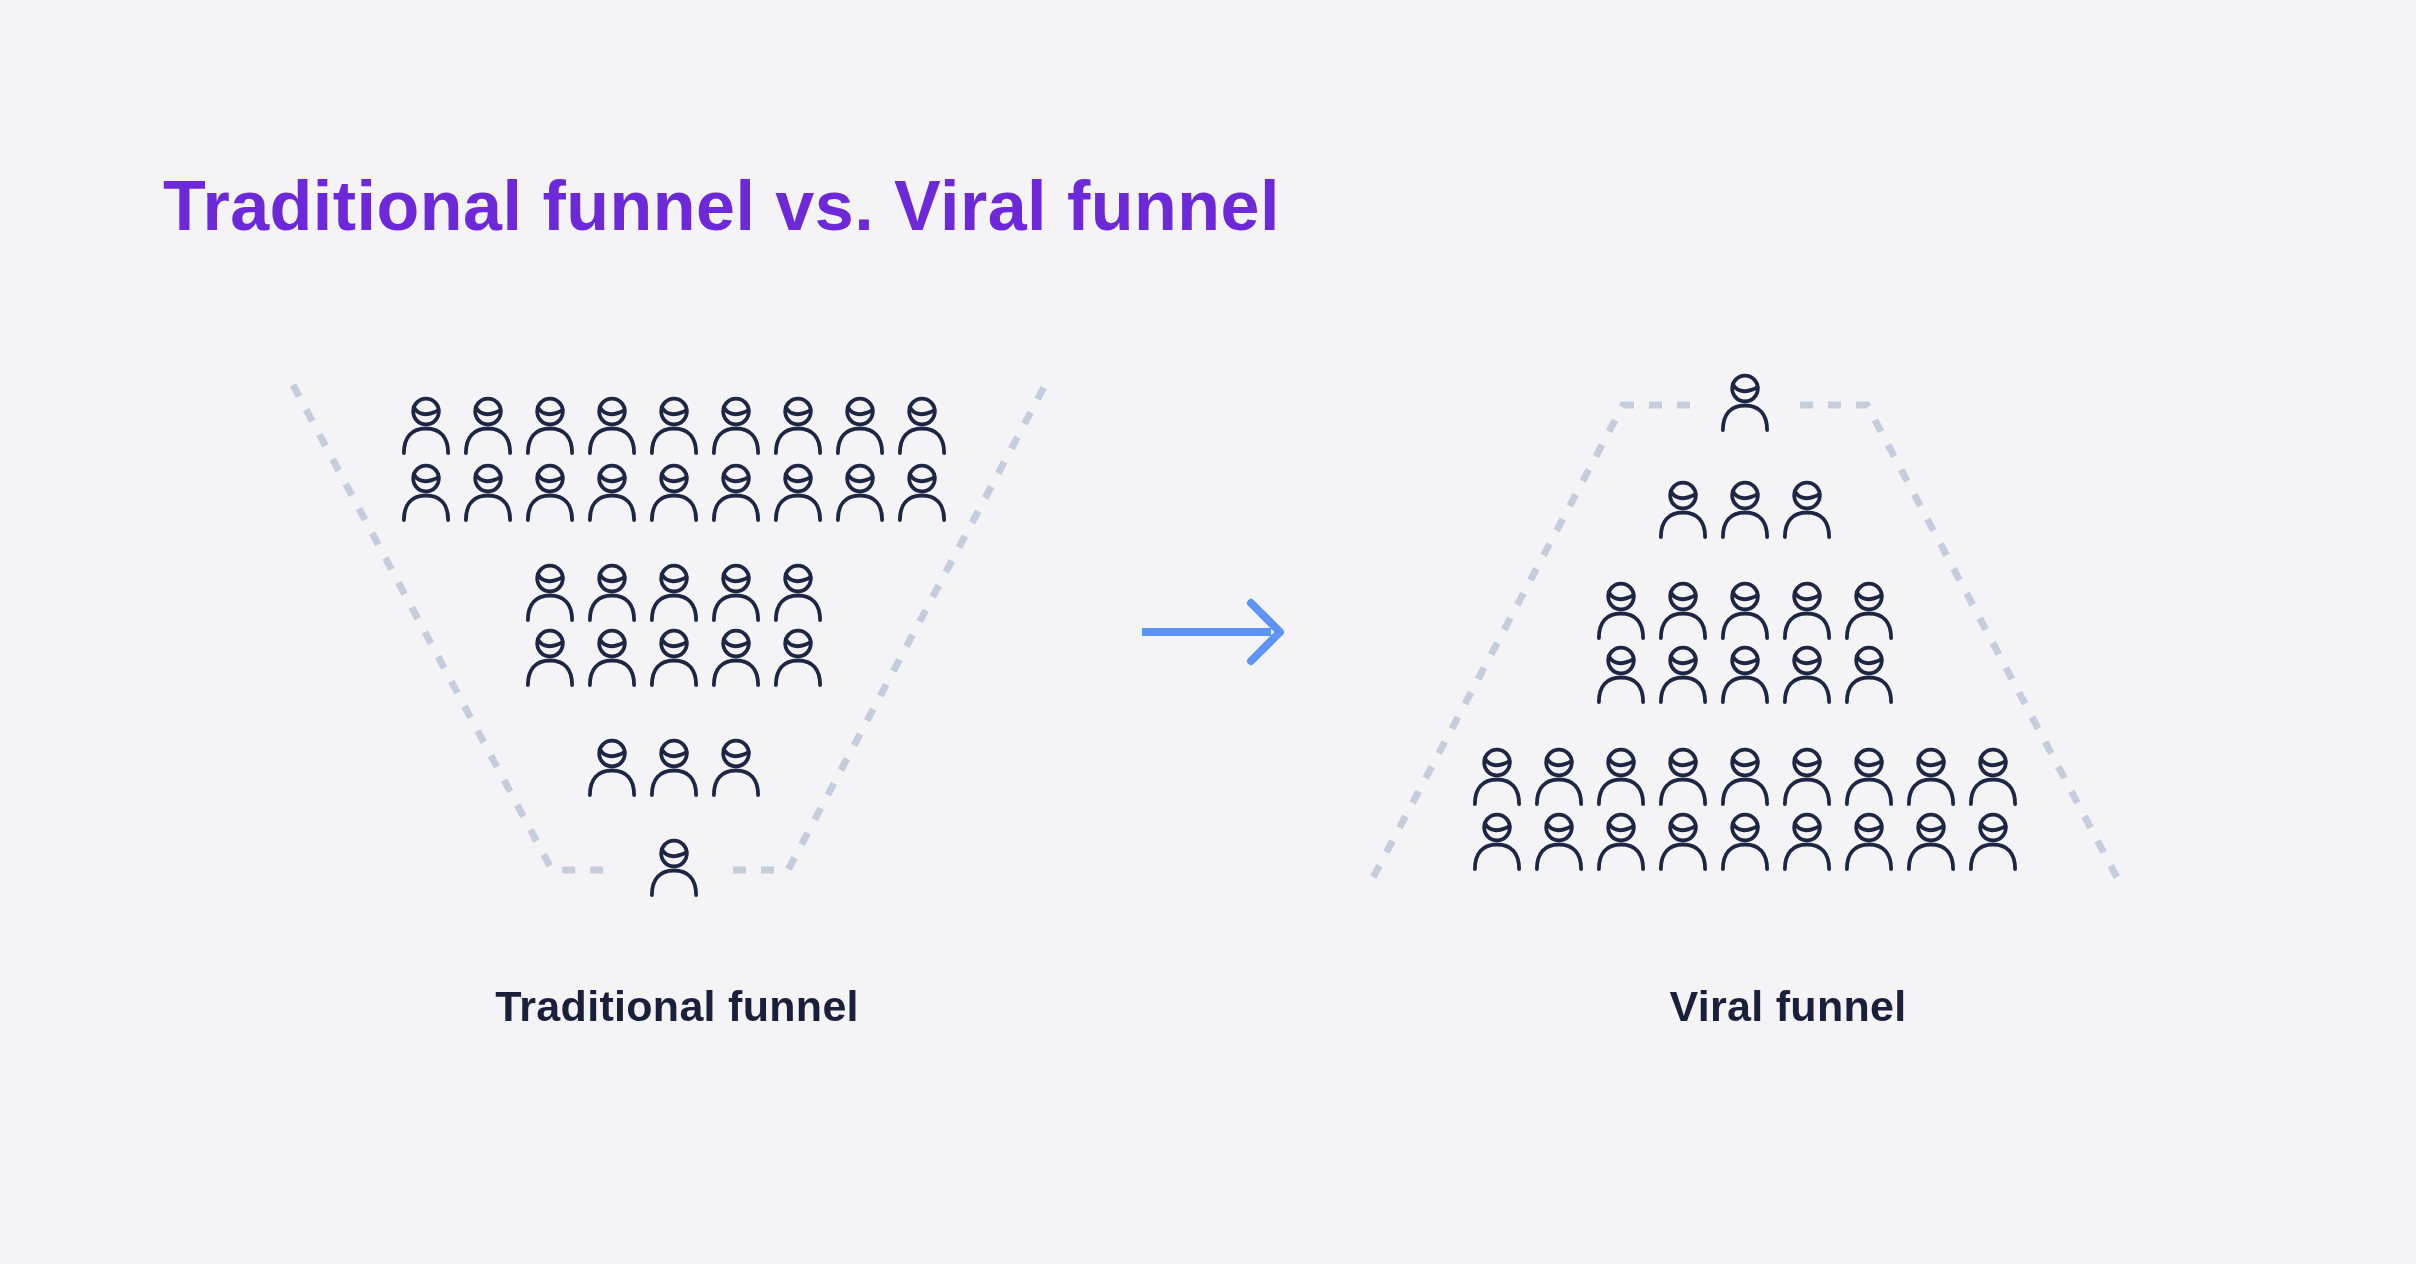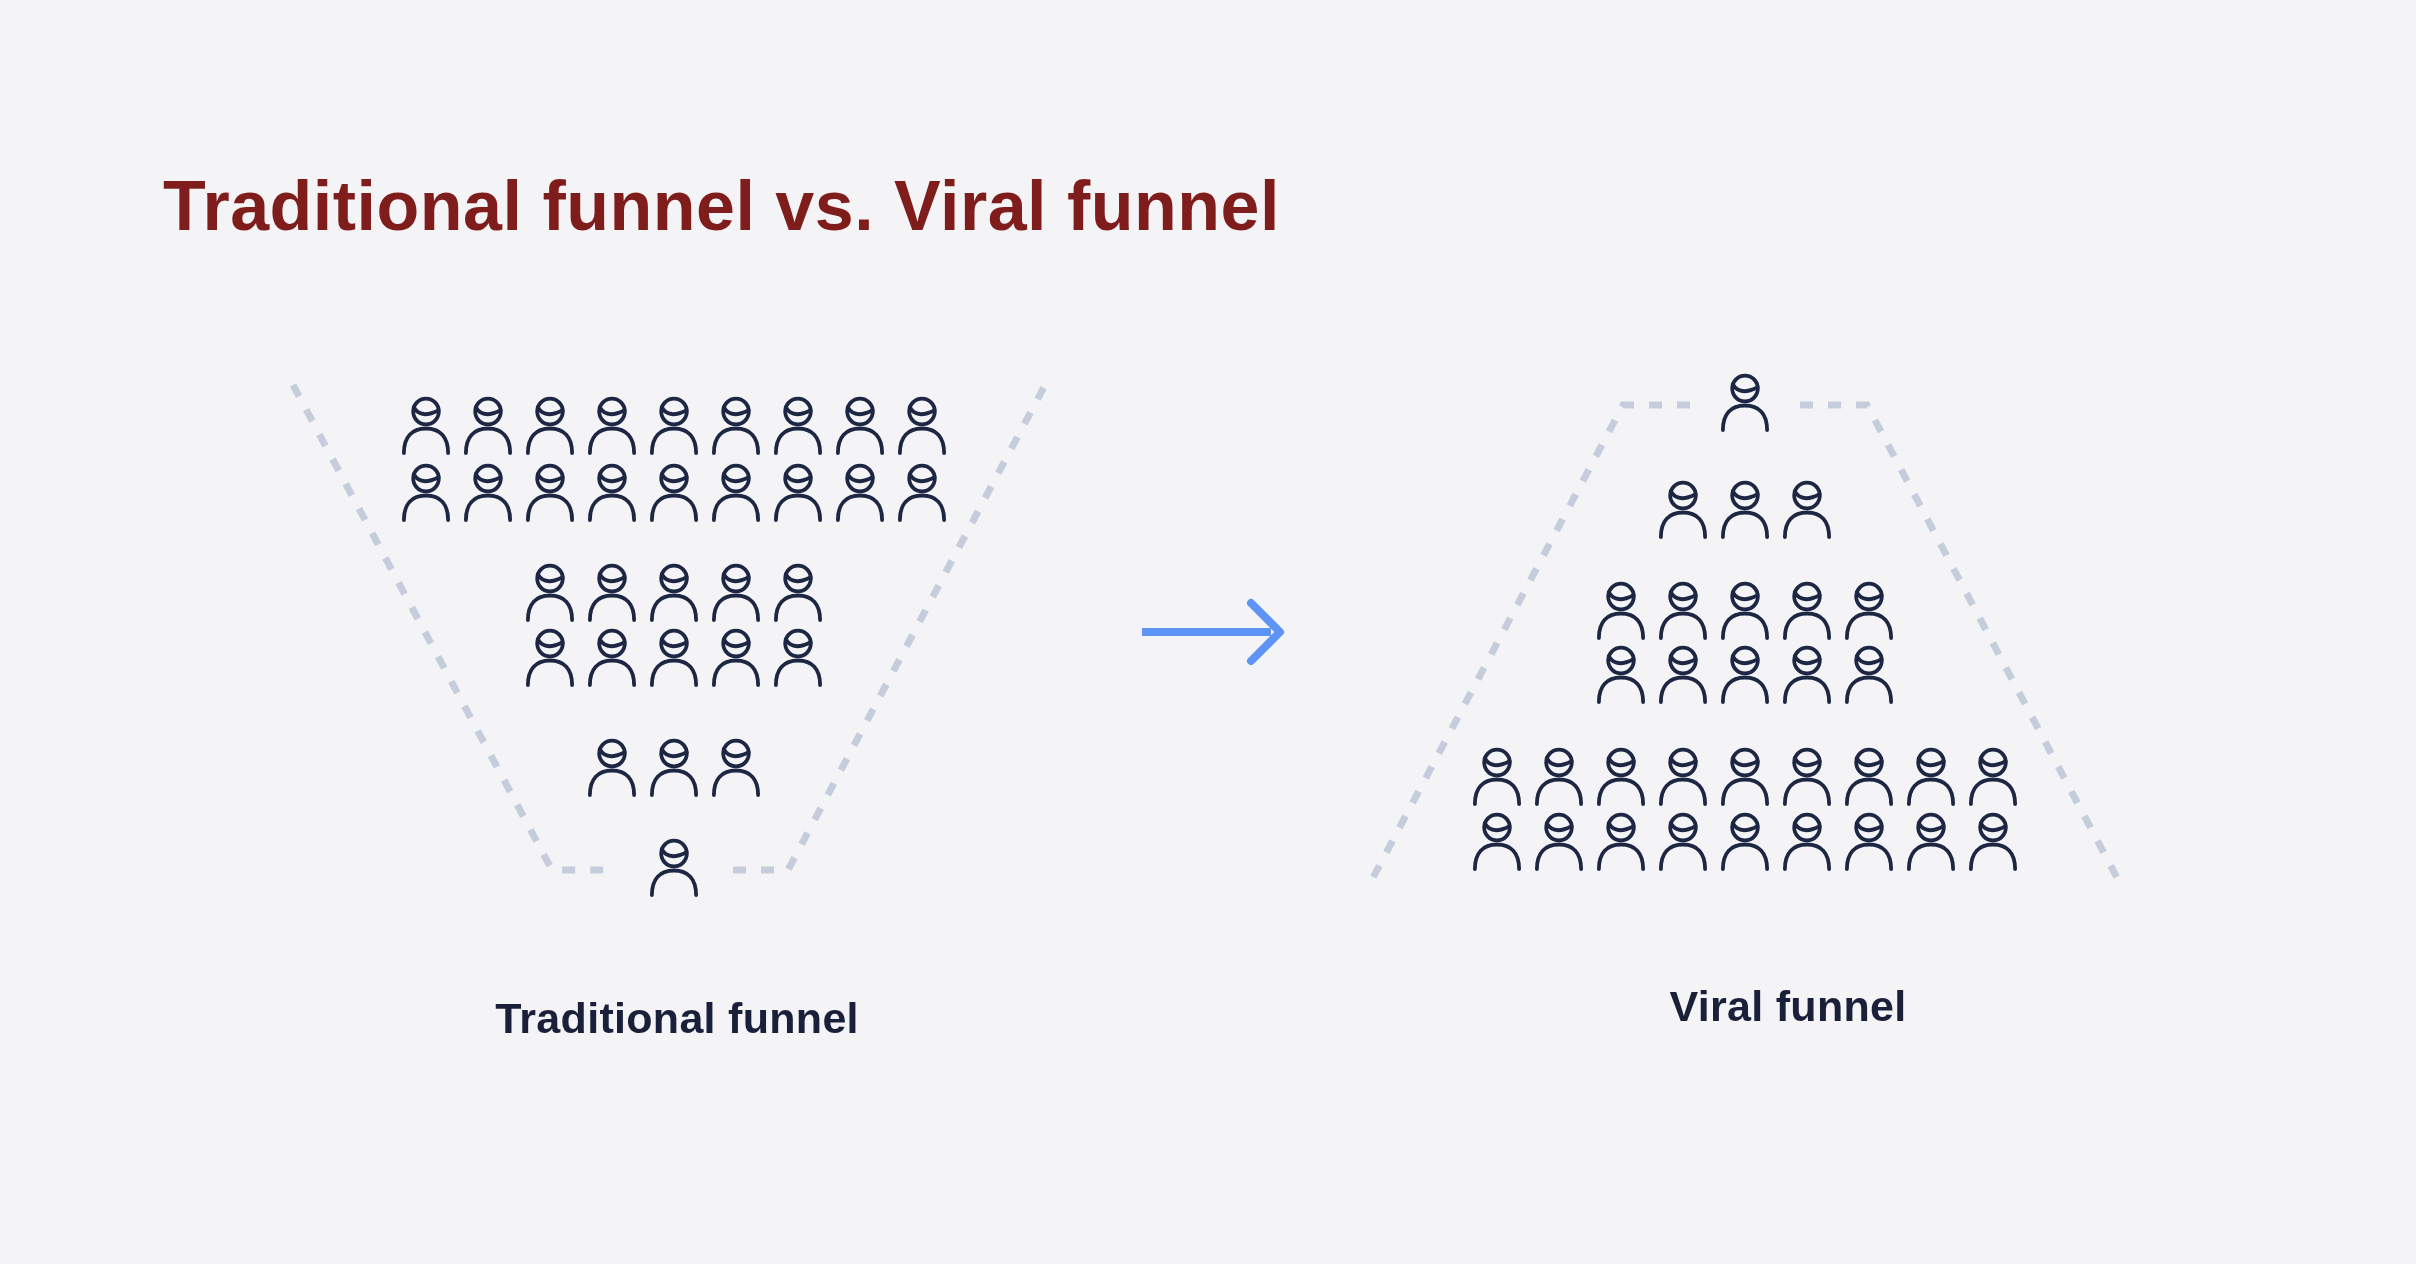--- a/index.html
+++ b/index.html
@@ -25,21 +25,21 @@
   .funnel-label {
     position: absolute;
     top: 982px;
     transform: translateX(-50%);
     font-size: 43px;
     font-weight: 700;
     letter-spacing: 0.3px;
     color: #1a2039;
     white-space: nowrap;
   }
-  #label-traditional { left: 677px; margin-top: 12px; }
+  #label-traditional { left: 677px; }
   #label-viral { left: 1744px; }
   svg.layer { position: absolute; overflow: visible; }
   #funnel-traditional { left: 260px; top: 360px; }
   #funnel-viral { left: 1320px; top: 360px; }
   #arrow-svg { left: 1130px; top: 590px; }
   .funnel-outline {
     fill: none;
     stroke-width: 7;
     stroke-dasharray: 13 15;
     stroke-linecap: butt;
@@ -60,21 +60,21 @@
   <svg width="0" height="0" style="position:absolute" aria-hidden="true">
     <defs>
       <g id="person-glyph" stroke="#1d2643">
         <circle cx="24" cy="13.5" r="12.8"></circle>
         <path d="M 11.8 9.2 Q 18.5 21.5 36.6 12.2"></path>
         <path d="M 1.9 55 C 1.9 39 10 30.5 24 30.5 C 38 30.5 46.1 39 46.1 55"></path>
       </g>
     </defs>
   </svg>
 
-  <h1 class="title" style="color: #7f1d1d; text-align: center;">Traditional funnel vs. Viral funnel</h1>
+  <h1 class="title" style="color: #6d28d9; text-align: center;">Traditional funnel vs. Viral funnel</h1>
 
   <svg id="funnel-traditional" class="layer" width="830" height="560" viewBox="0 0 830 560">
       <path d="M 33 25 L 292 510 L 357 510" class="funnel-outline" stroke="#c5cddd"></path>
       <path d="M 473 510 L 528 510 L 785 25" class="funnel-outline" stroke="#c5cddd"></path>
       <use href="#person-glyph" x="142" y="38"></use>
       <use href="#person-glyph" x="204" y="38"></use>
       <use href="#person-glyph" x="266" y="38"></use>
       <use href="#person-glyph" x="328" y="38"></use>
       <use href="#person-glyph" x="390" y="38"></use>
       <use href="#person-glyph" x="452" y="38"></use>

